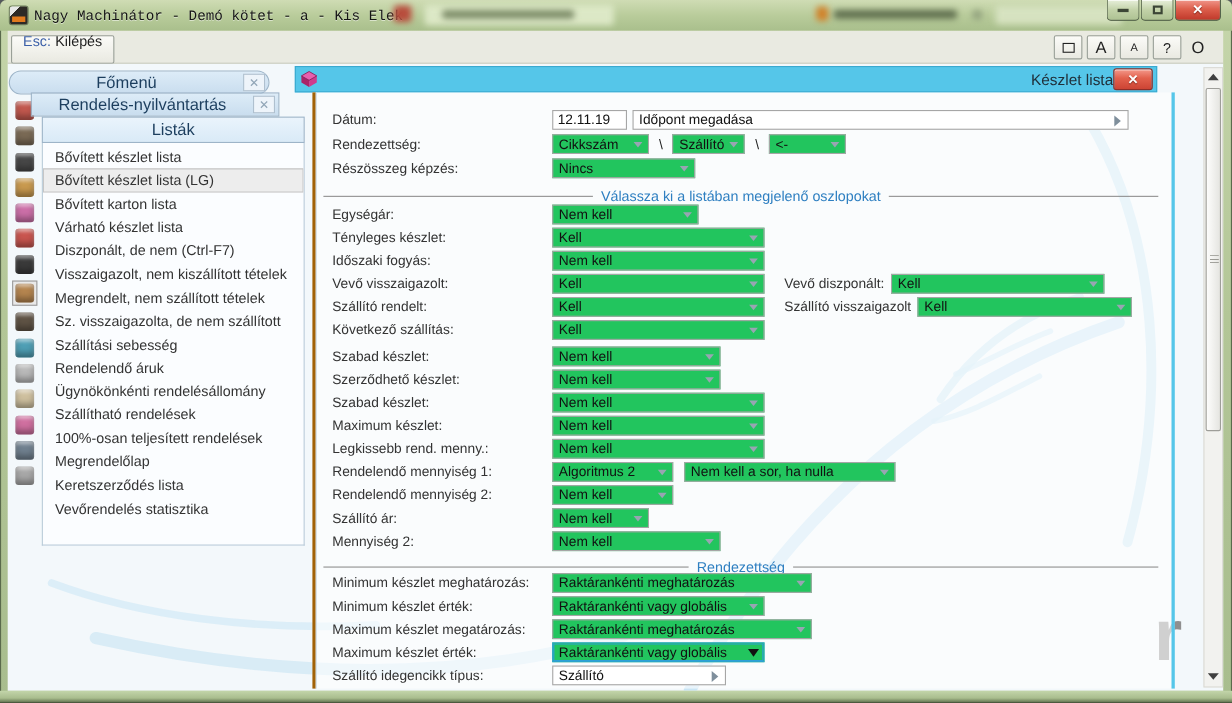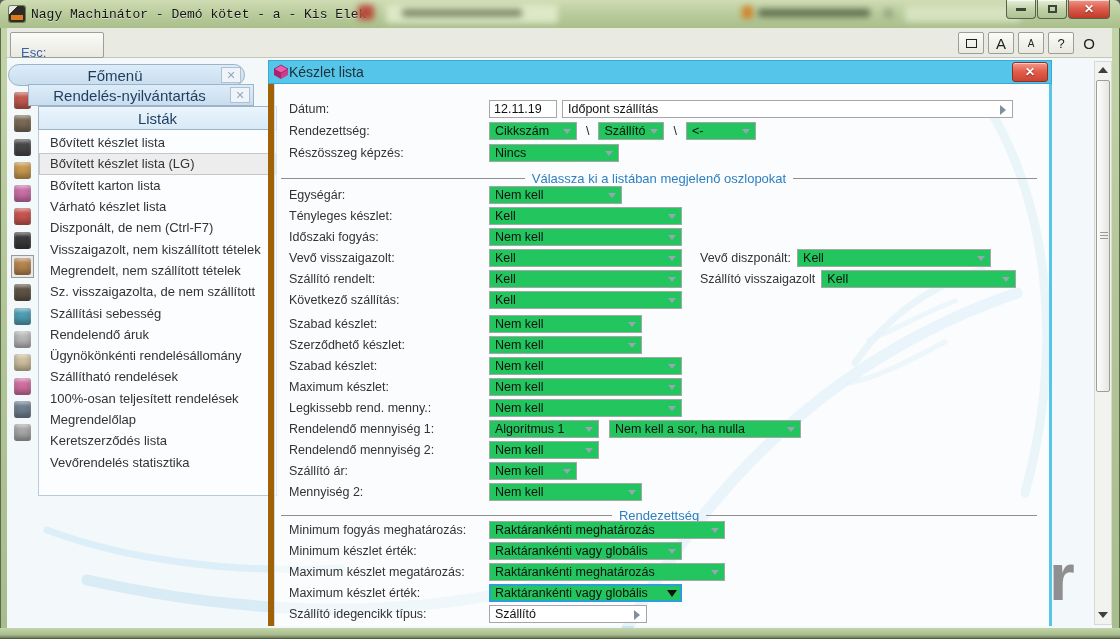--- a/index.html
+++ b/index.html
@@ -22,21 +22,21 @@
             display:flex; align-items:center; justify-content:center; margin-left:1px;
             background:linear-gradient(180deg,#e7efda 0%,#c2d2a8 50%,#aec293 100%); box-shadow:inset 0 1px 0 rgba(255,255,255,.7); }
   .winbtn.close { background:linear-gradient(180deg,#f0968a 0%,#dd5f4c 45%,#c0392b 100%); width:42px; }
   .winbtn .bar { width:10px; height:3px; background:#3c4636; }
   .winbtn .box { width:9px; height:8px; border:2px solid #3c4636; background:transparent; }
   .winbtn.close span { color:#fff; font-size:12px; font-weight:bold; line-height:1; text-shadow:0 1px 1px #7a1f14; }
 
   
   .toolbar { position:absolute; left:7px; top:28px; width:1105px; height:30px; background:#e9eae1;
              border-bottom:1px solid #c5c6ba; }
-  .esc-btn { position:absolute; left:3px; top:4px; height:22px; padding:12px 10px; display:flex; align-items:flex-start; gap:4px;
+  .esc-btn { position:absolute; left:3px; top:4px; height:22px; padding:12px 10px; display:flex; align-items:flex-end; gap:4px;
              border:1px solid #9aa098; border-radius:2px; background:linear-gradient(180deg,#fbfbf8,#e9e9e1); font-size:13px; }
   .esc-key { color:#3b5fa8; }
   .esc-text { color:#1c1c1c;margin-top:25px; }
   .tb-right { position:absolute; right:12px; top:4px; display:flex; gap:4px; align-items:center; }
   .tbtn { width:26px; height:22px; border:1px solid #9aa098; border-radius:2px; color:#222;
           background:linear-gradient(180deg,#fbfbf8,#e9e9e1); display:flex; align-items:center; justify-content:center; font-size:13px; }
   .tbtn .rect { width:11px; height:9px; border:1.5px solid #222; background:transparent; }
   .tbtn.big { font-size:15px; }
   .tbtn.small { font-size:10px; }
   .tbtn.noborder { border:none; background:transparent; font-size:15px; width:22px; }
@@ -62,27 +62,27 @@
   .p-rendeles { left:21px; top:26px; width:226px; height:22px; z-index:4; }
   .p-listak-h { left:31px; top:48px; width:239px; height:24px; z-index:5; background:linear-gradient(180deg,#eaf4fc,#d9eaf7); }
   .p-listak-b { position:absolute; left:31px; top:72px; width:239px; height:366px; z-index:5; background:#fbfdff;
                 border:1px solid #b9cbd9; border-top:none; overflow:hidden; padding-top:2px; }
   .litem { height:21.3px; display:flex; align-items:center; padding-left:11px; font-size:13px; color:#333; white-space:nowrap; }
   .litem.selected { background:#ededed; box-shadow:inset 0 0 0 1px #c6c6c6; }
 
   
   .dialog { position:absolute; left:261px; top:2px; width:784px; height:566px; z-index:8; }
   .dlg-title { height:24px; background:#55c6e9; border:1px solid #3aa9cf; display:flex; align-items:center; padding:0 2px 0 4px; }
-  .dlg-title .dtext { flex:1; text-align:left; font-size:14px; color:#20303a; }
+  .dlg-title .dtext { flex:1; text-align:right; font-size:14px; color:#20303a; }
   .dlg-close { width:36px; height:20px; border:1px solid #8b2f2a; border-radius:3px; margin-right:1px;
                background:linear-gradient(180deg,#f49a8c 0%,#e2604c 45%,#cc4434 100%);
                display:flex; align-items:center; justify-content:center; box-shadow:inset 0 1px 0 rgba(255,255,255,.55); }
   .dlg-close span { color:#fff; font-weight:bold; font-size:12px; line-height:1; text-shadow:0 1px 1px #7a1f14; }
-  .dlg-body { position:absolute; left:0; top:24px; width:784px; height:542px; background:rgba(255,255,255,.58);
-              border-left:6px solid #a16207; border-right:3px solid #55c6e9; }
+  .dlg-body { position:absolute; left:16px; top:24px; width:784px; height:542px; background:rgba(255,255,255,.58);
+              border-left:3px solid #a16207; border-right:3px solid #55c6e9; }
   .dlg-inner { position:absolute; inset:0; border-left:1px solid #cfdbe3; }
 
   .frow { position:absolute; left:14px; height:18px; display:flex; align-items:center; font-size:12.5px; color:#333; white-space:nowrap; }
   .flabel { width:200px; }
   .flabel2 { margin:0 6px 0 18px; }
   .tinput { height:18px; border:1px solid #a6a6a6; background:#fff; padding:0 4px; display:flex; align-items:center; color:#111; }
   .combo { height:18px; border:1px solid #a6a6a6; background:#22c55e; position:relative; display:flex; align-items:center;
            padding:0 18px 0 5px; color:#111; }
   .combo .tri { position:absolute; right:5px; top:6px; width:0; height:0;
                 border-left:4px solid transparent; border-right:4px solid transparent; border-top:5px solid #98a5b2; }
@@ -237,21 +237,21 @@
           </span>
       </div>
       <div class="dlg-body">
         <div class="dlg-inner">
 
           <div class="frow" style="top:16px">
             <span class="flabel">Dátum:</span>
             <span class="tinput" style="width:68px">12.11.19</span>
             <span style="width:5px"></span>
             <span class="afield" style="width:451px">
-              <span>Időpont szállítás</span>
+              <span>Időpont megadása</span>
               <i class="rarr"></i>
             </span>
           </div>
 
           <div class="frow" style="top:38px">
             <span class="flabel">Rendezettség:</span>
             <span class="combo" style="width:88px">
                 <span>Cikkszám</span>
                 <i class="tri"></i>
               </span>
@@ -364,21 +364,21 @@
           <div class="frow" style="top:315px">
             <span class="flabel">Legkissebb rend. menny.:</span>
             <span class="combo" style="width:193px">
                 <span>Nem kell</span>
                 <i class="tri"></i>
               </span>
           </div>
           <div class="frow" style="top:336px">
             <span class="flabel">Rendelendő mennyiség 1:</span>
             <span class="combo" style="width:110px">
-                <span>Algoritmus 1</span>
+                <span>Algoritmus 2</span>
                 <i class="tri"></i>
               </span>
             <span style="width:10px"></span>
             <span class="combo" style="width:192px">
                 <span>Nem kell a sor, ha nulla</span>
                 <i class="tri"></i>
               </span>
           </div>
           <div class="frow" style="top:357px">
             <span class="flabel">Rendelendő mennyiség 2:</span>
@@ -402,21 +402,21 @@
               </span>
           </div>
 
           <div class="sect" style="top:423px">
             <span class="ln"></span>
               <span class="stext">Rendezettség</span>
               <span class="ln"></span>
           </div>
 
           <div class="frow" style="top:437px">
-            <span class="flabel">Minimum fogyás meghatározás:</span>
+            <span class="flabel">Minimum készlet meghatározás:</span>
             <span class="combo" style="width:236px">
                 <span>Raktárankénti meghatározás</span>
                 <i class="tri"></i>
               </span>
           </div>
           <div class="frow" style="top:458px">
             <span class="flabel">Minimum készlet érték:</span>
             <span class="combo" style="width:193px">
                 <span>Raktárankénti vagy globális</span>
                 <i class="tri"></i>

